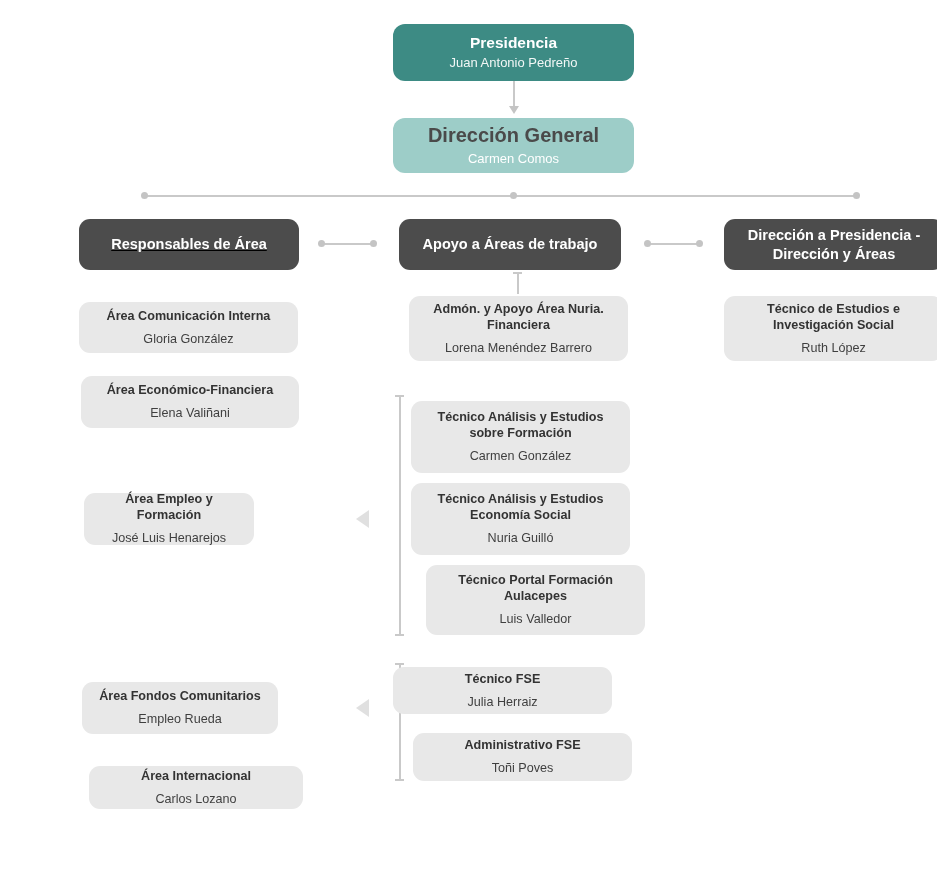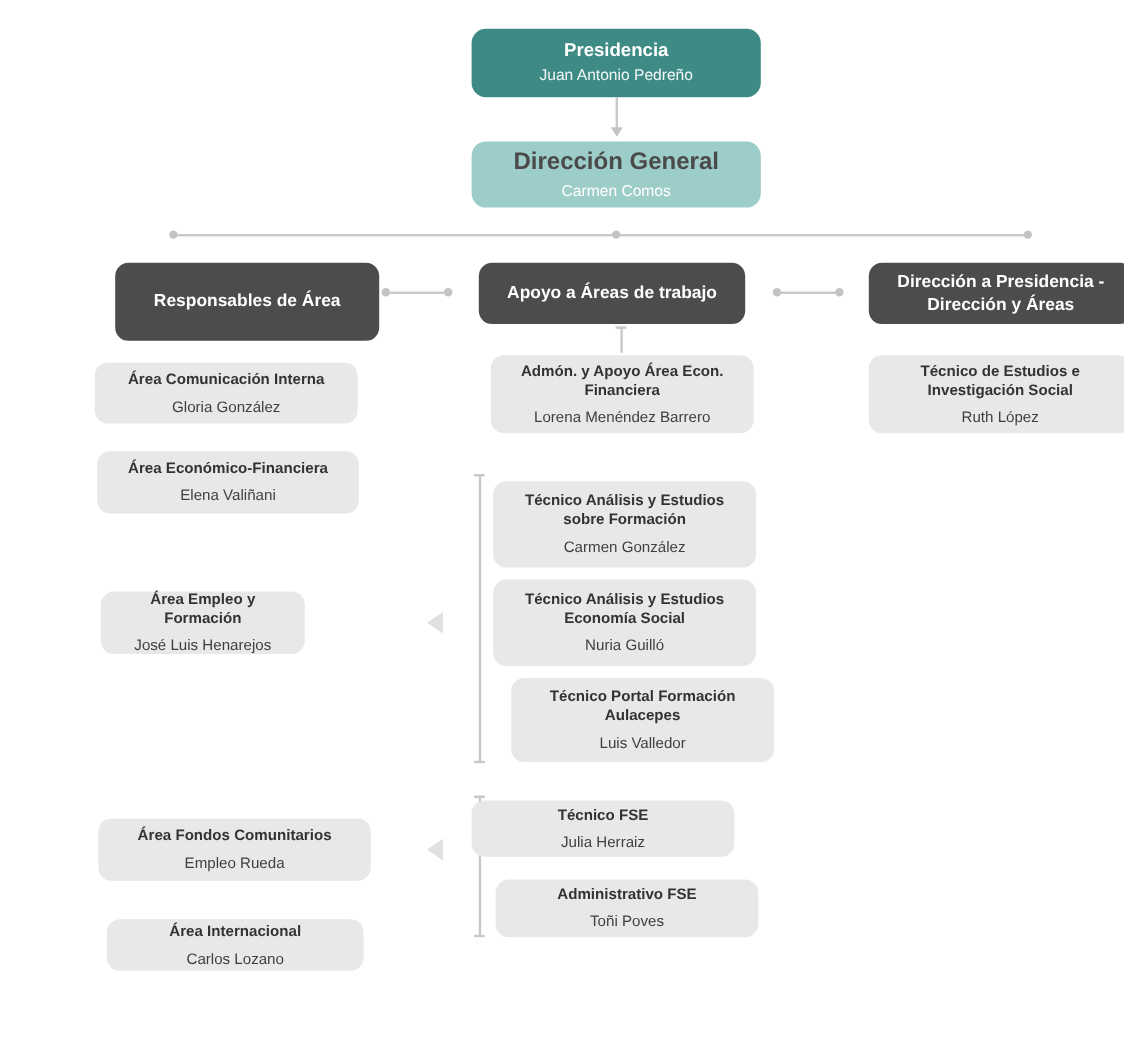--- a/index.html
+++ b/index.html
@@ -120,21 +120,21 @@
   <div class="node node-dir" style="left:359px; top:118px; width:241px; height:55px;">
     <div class="title">Dirección General</div>
     <div class="person">Carmen Comos</div>
   </div>
 
   <div class="hbar" style="left:110px; top:195px; width:713px;"></div>
   <div class="dot" style="left:107px; top:192px;"></div>
   <div class="dot" style="left:476px; top:192px;"></div>
   <div class="dot" style="left:819px; top:192px;"></div>
 
-  <div class="node node-header" style="left:62px; top:219px; width:220px; height:65px;">
+  <div class="node node-header" style="left:45px; top:219px; width:220px; height:51px;text-decoration:underline;">
     <div class="title">Responsables de Área</div>
   </div>
 
   <div class="node node-header" style="left:365px; top:219px; width:222px; height:51px;">
     <div class="title">Apoyo a Áreas de trabajo</div>
   </div>
 
   <div class="node node-header" style="left:690px; top:219px; width:220px; height:51px;">
     <div class="title">Dirección a Presidencia - Dirección y Áreas</div>
   </div>
@@ -155,35 +155,35 @@
   <div class="node node-leaf" style="left:47px; top:376px; width:218px; height:52px;">
     <div class="title">Área Económico-Financiera</div>
     <div class="person">Elena Valiñani</div>
   </div>
 
   <div class="node node-leaf" style="left:50px; top:493px; width:170px; height:52px;">
     <div class="title">Área Empleo y Formación</div>
     <div class="person">José Luis Henarejos</div>
   </div>
 
-  <div class="node node-leaf" style="left:48px; top:682px; width:227px; height:52px;">
+  <div class="node node-leaf" style="left:48px; top:682px; width:196px; height:52px;">
     <div class="title">Área Fondos Comunitarios</div>
     <div class="person">Empleo Rueda</div>
   </div>
 
   <div class="node node-leaf" style="left:55px; top:766px; width:214px; height:43px;">
     <div class="title">Área Internacional</div>
     <div class="person">Carlos Lozano</div>
   </div>
 
   <div class="vline" style="left:483px; top:272px; height:22px;"></div>
   <div class="tcap" style="left:479px; top:272px;"></div>
 
   <div class="node node-leaf" style="left:375px; top:296px; width:219px; height:65px;">
-    <div class="title">Admón. y Apoyo Área Econ. Financiera</div>
+    <div class="title">Admón. y Apoyo Área Nuria. Financiera</div>
     <div class="person">Lorena Menéndez Barrero</div>
   </div>
 
   <div class="bracket" style="left:365px; top:395px; height:240px;"></div>
   <div class="tcap" style="left:361px; top:395px;"></div>
   <div class="tcap" style="left:361px; top:634px;"></div>
   <div class="tri-left" style="left:322px; top:510px;"></div>
 
   <div class="node node-leaf" style="left:377px; top:401px; width:219px; height:72px;">
     <div class="title">Técnico  Análisis y Estudios sobre Formación</div>

